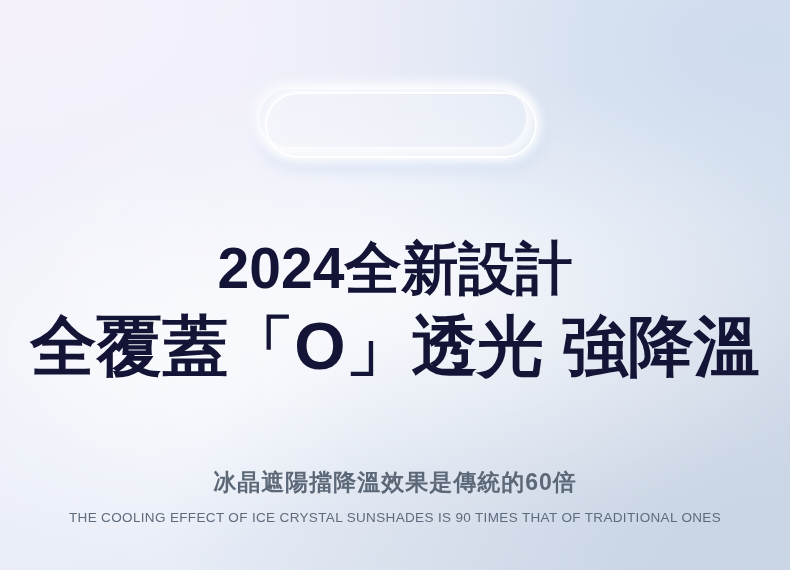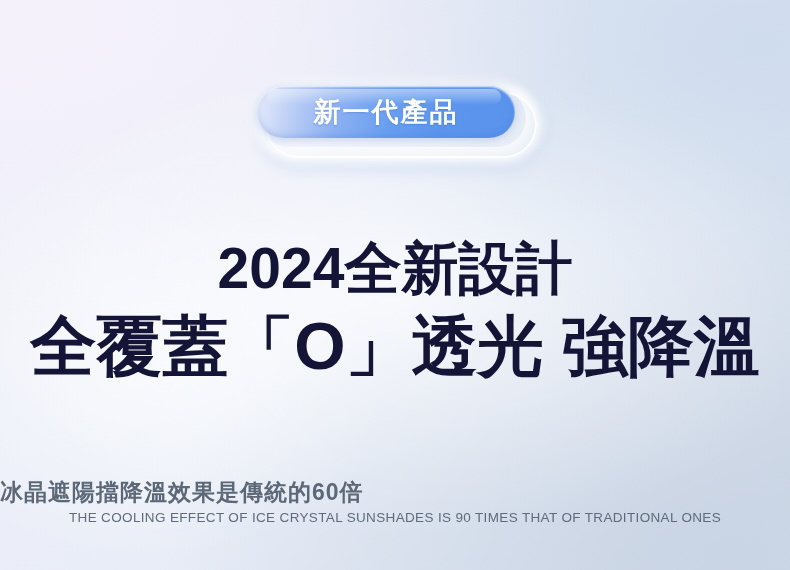--- a/index.html
+++ b/index.html
@@ -147,22 +147,22 @@
     letter-spacing: 0px;
     white-space: nowrap;
     margin-top: 10px;
   }
 
   
   #sub-cn {
     position: absolute;
     left: 0;
     right: 0;
-    top: 477px;
-    text-align: left;
+    top: 467px;
+    text-align: center;
     color: #5c6878;
     font-size: 23px;
     font-weight: 600;
     letter-spacing: 1px;
     white-space: nowrap;
   }
   #sub-en {
     position: absolute;
     left: 0;
     right: 0;
@@ -180,24 +180,20 @@
 
 <div id="hero">
 
   <div id="glow-left"></div>
   <div id="glow-center"></div>
 
   <div id="badge-wrap">
     <div class="badge-stack">
       <div class="badge-ring"></div>
       <div class="badge-ring2"></div>
-      <div class="badge-pill">
-        <div class="badge-pill-sheen"></div>
-        <span class="badge-text">新一代產品</span>
-      </div>
     </div>
   </div>
 
   <div id="headline">
     <div class="h-line1">2024全新設計</div>
     <div class="h-line2">全覆蓋「O」透光 強降溫</div>
   </div>
 
   <div id="sub-cn">冰晶遮陽擋降溫效果是傳統的60倍</div>
 

